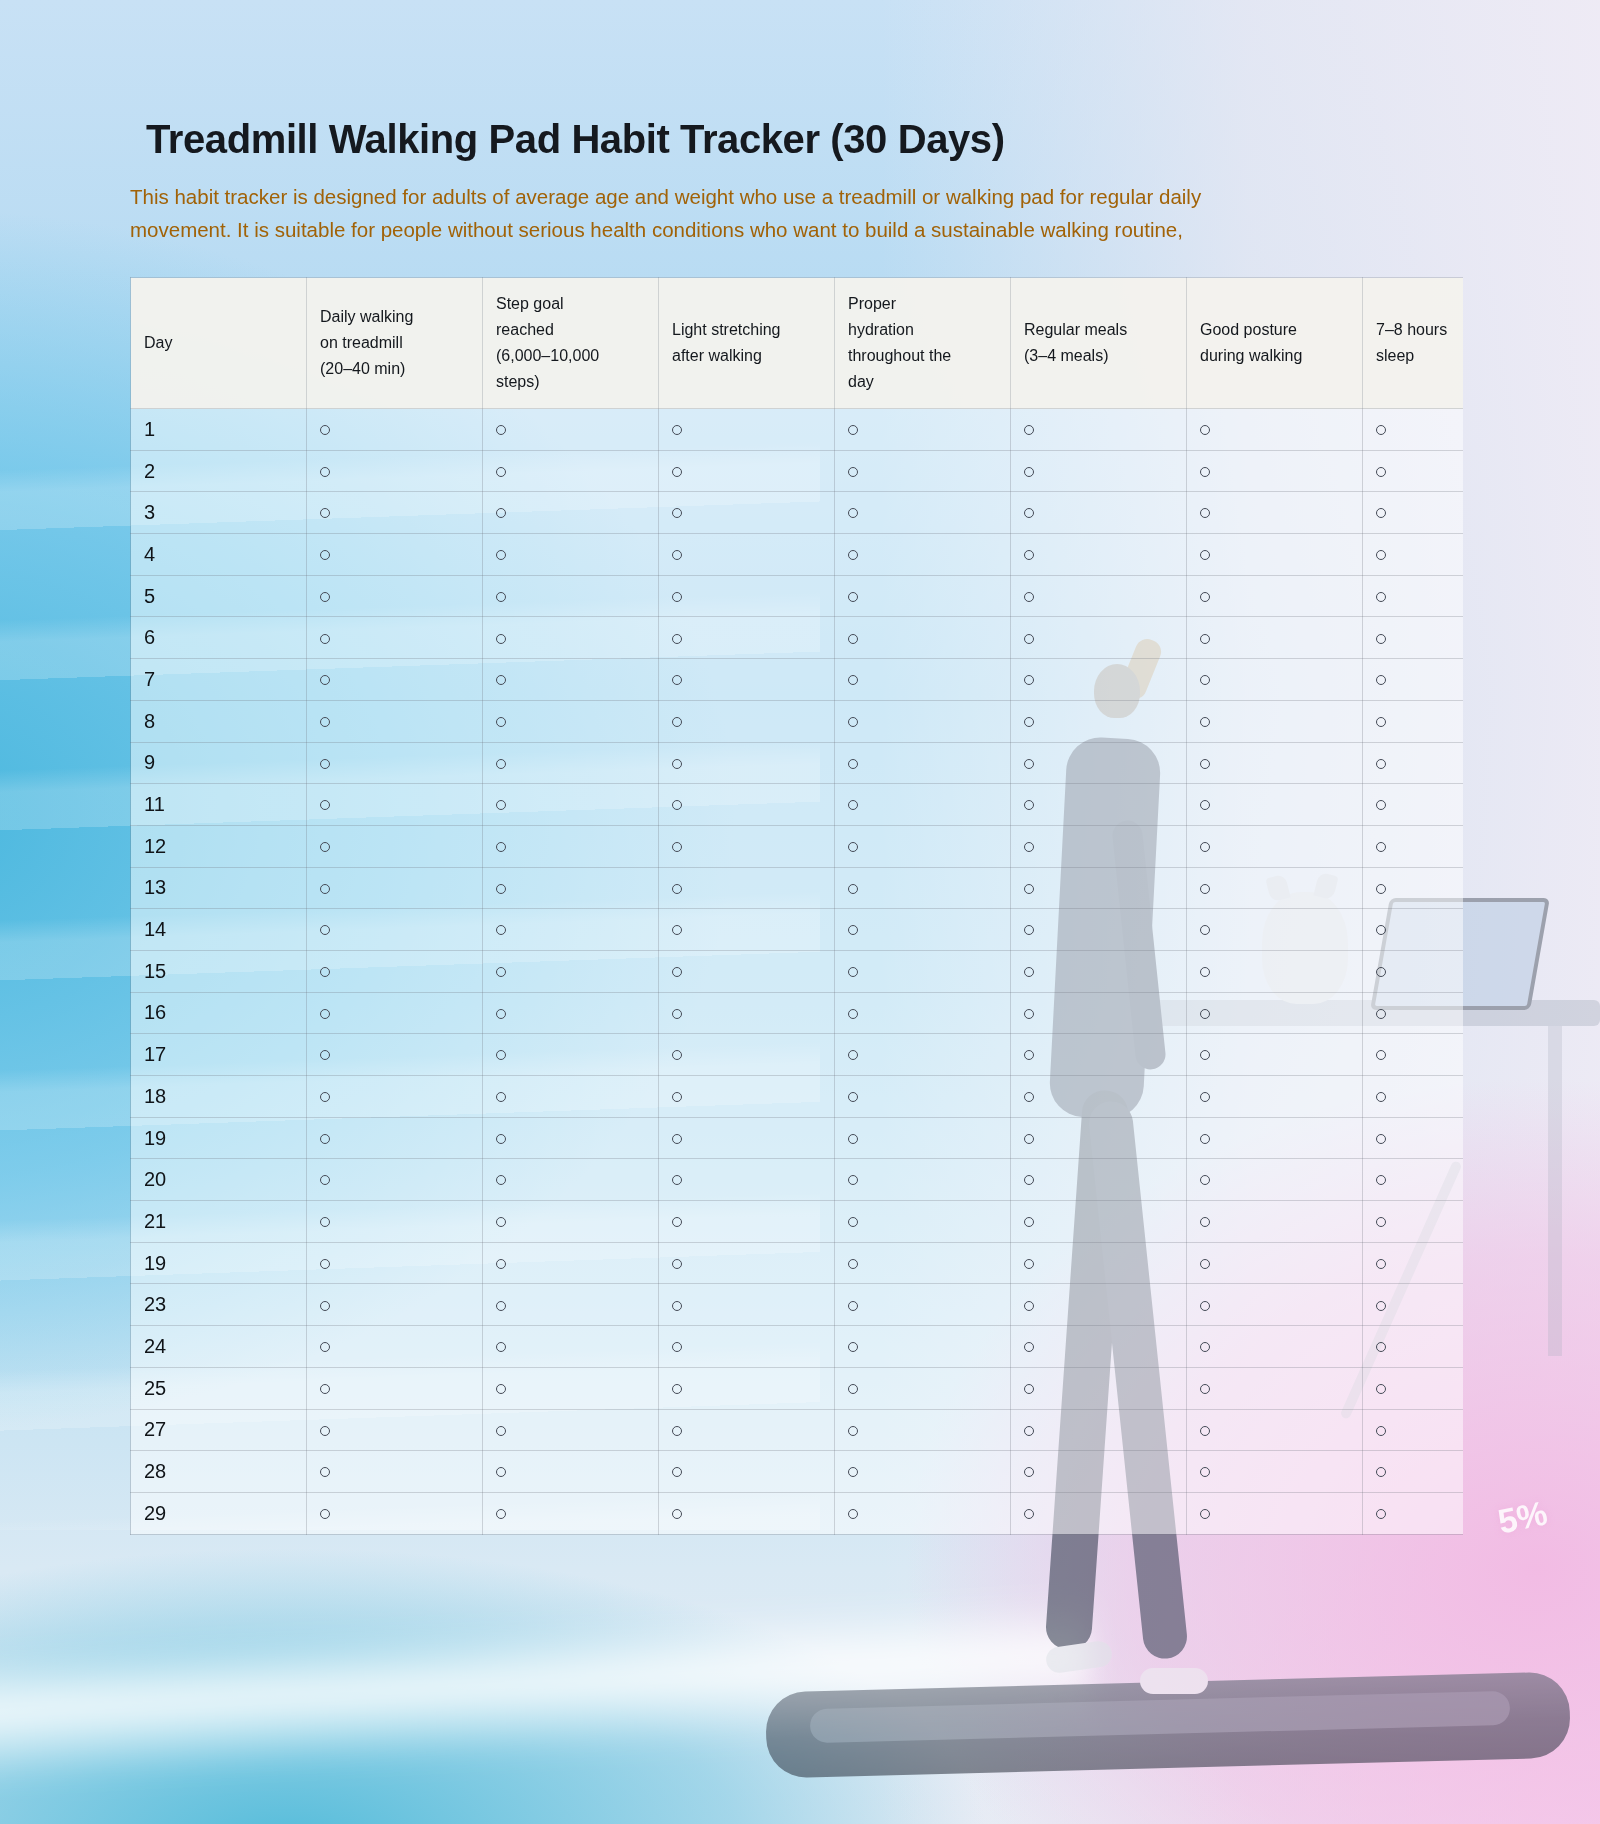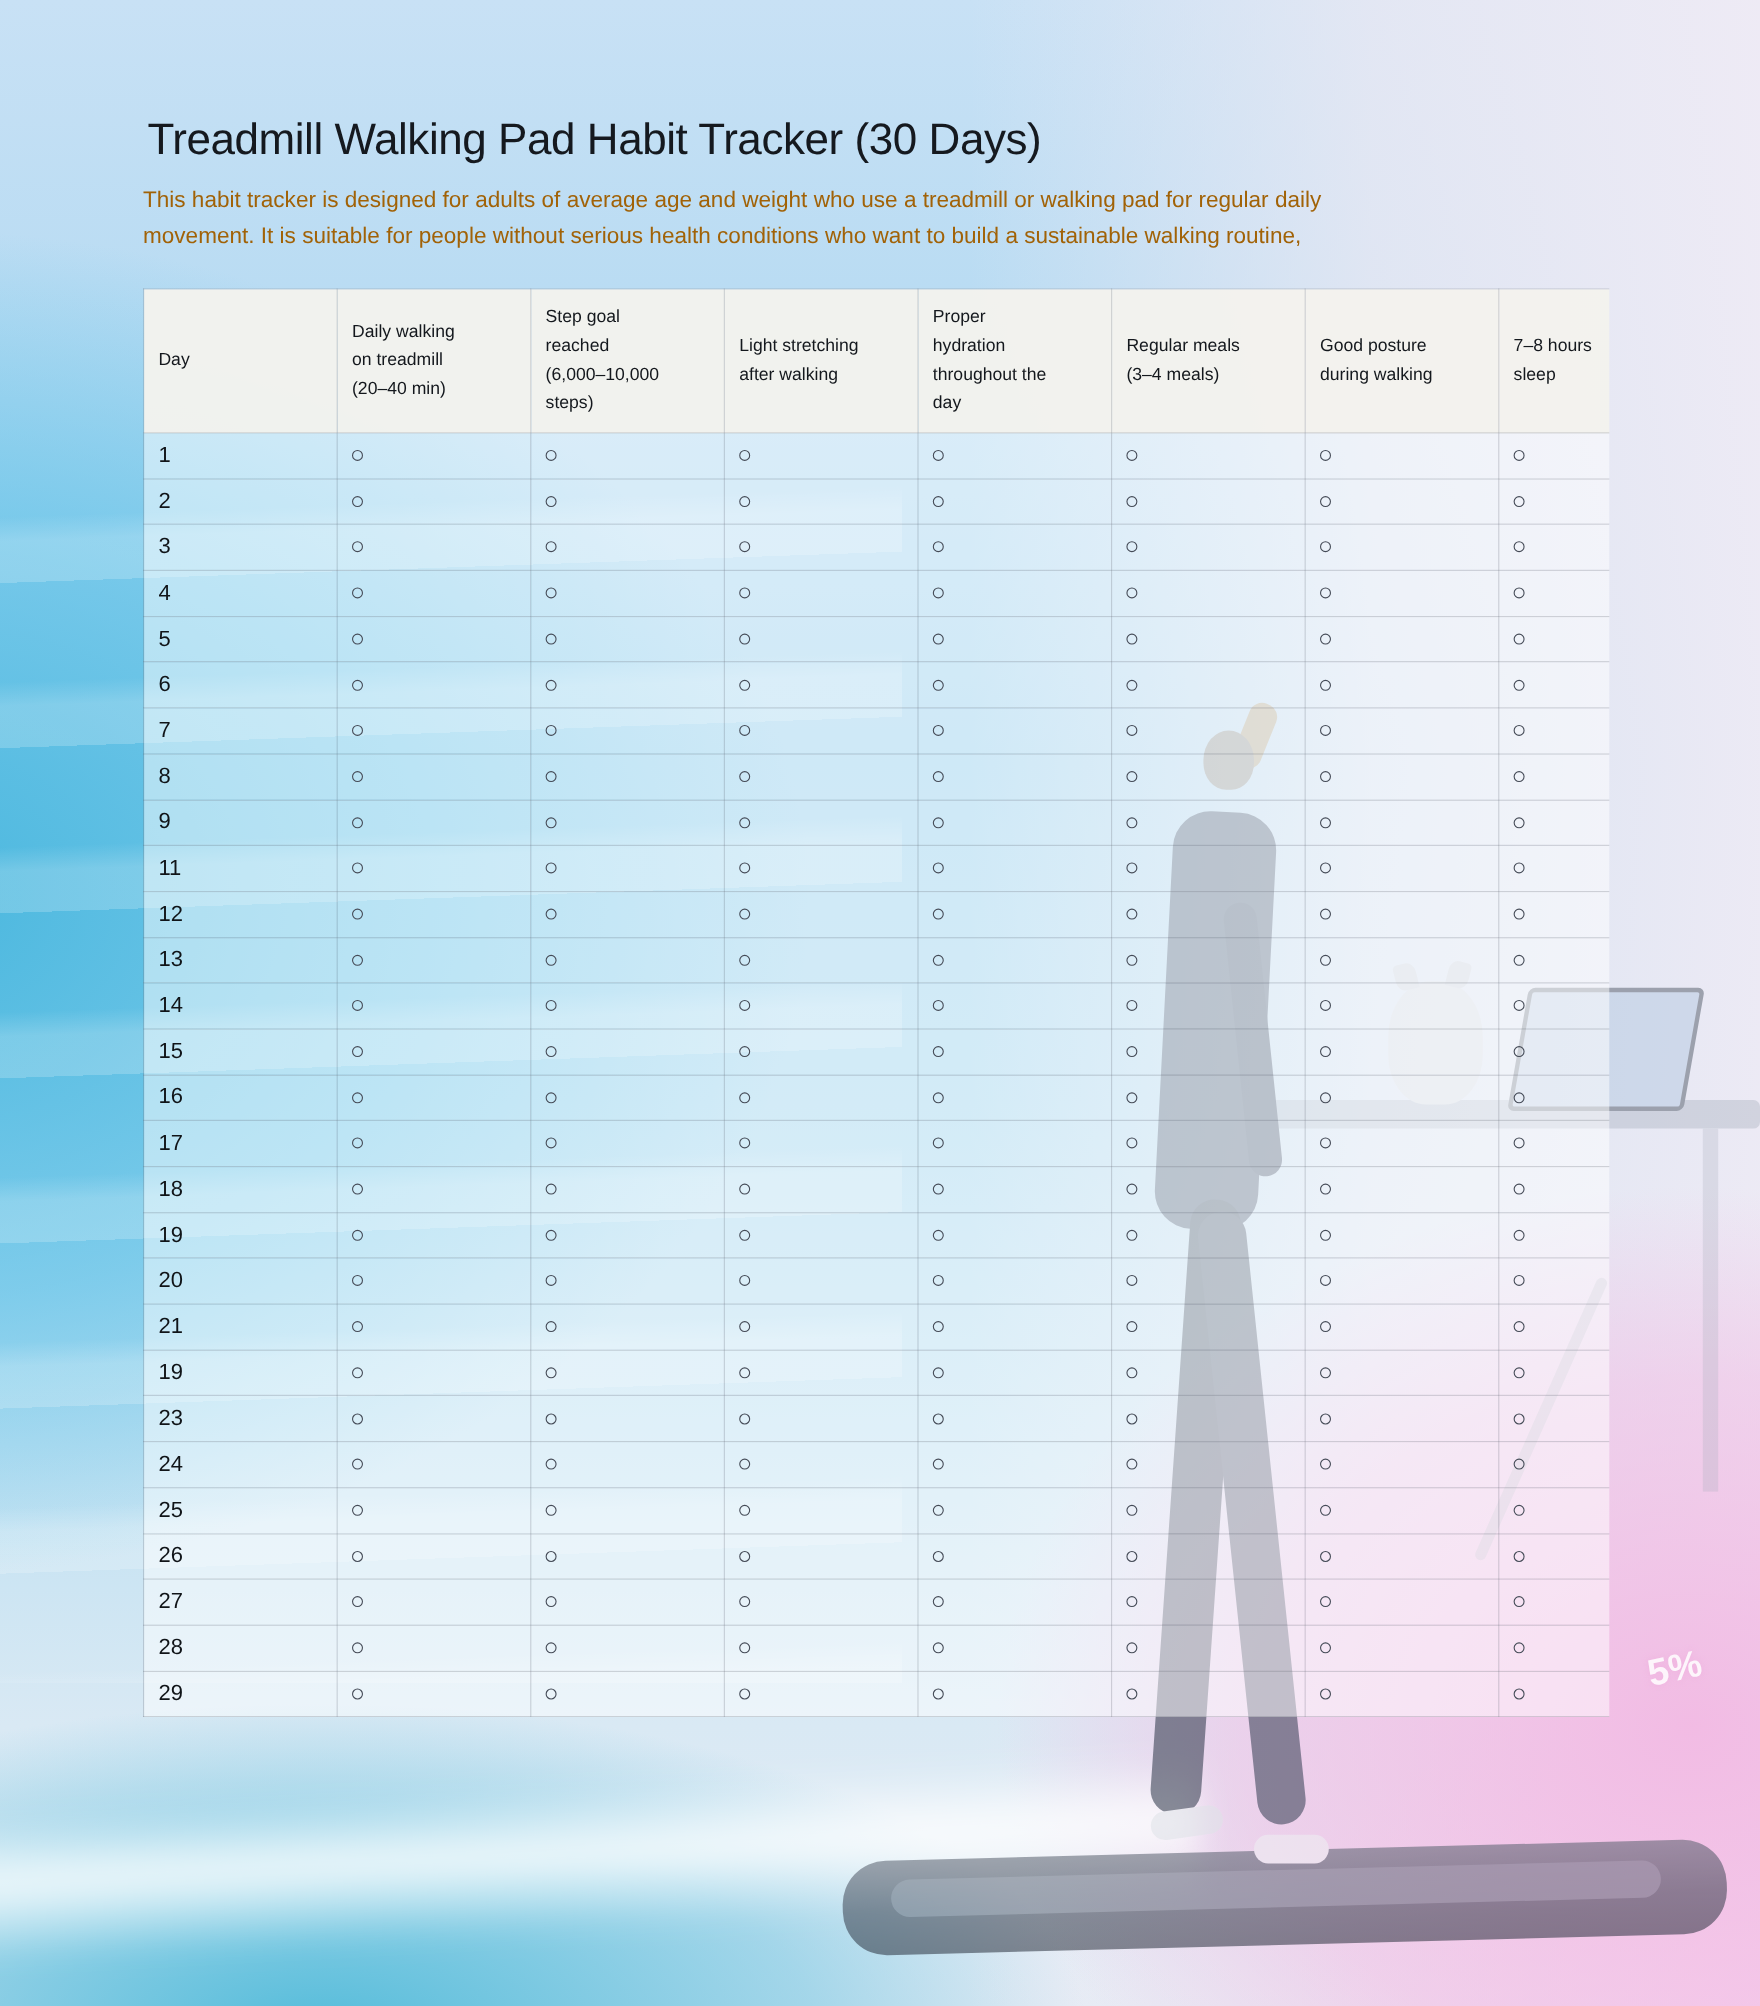--- a/index.html
+++ b/index.html
@@ -46,21 +46,21 @@
   .ph-ear1{left:1268px;top:876px;width:20px;height:24px;background:#cfd3da;transform:rotate(-14deg);border-radius:4px 40% 0 40%;}
   .ph-ear2{left:1316px;top:874px;width:20px;height:24px;background:#cfd3da;transform:rotate(14deg);border-radius:40% 4px 40% 0;}
   .ph-handle{left:1396px;top:1150px;width:10px;height:280px;border-radius:5px;background:#aab0bc;transform:rotate(24deg);opacity:0.6;}
   .artifact{
     position:absolute;left:1498px;top:1498px;z-index:0;
     font-size:34px;font-weight:bold;color:rgba(255,255,255,0.85);
     text-shadow:0 0 6px rgba(240,170,220,0.6);transform:rotate(-12deg);
   }
   
   main{position:absolute;left:130px;top:98px;width:1333px;z-index:1;}
-  h1{margin:4px;font-size:40px;line-height:50px;font-weight:400;color:#15191f;letter-spacing:-0.4px;}
+  h1{margin:16px;font-size:40px;line-height:50px;font-weight:700;color:#15191f;letter-spacing:-0.4px;}
   .desc{margin-top:13px;}
   .desc div{font-size:20.5px;line-height:33px;color:#a16207;white-space:nowrap;}
   .table-clip{margin-top:31px;width:1333px;overflow:hidden;}
   table{table-layout:fixed;width:1408px;border-collapse:collapse;}
   col{width:176px;}
   th{
     background:rgba(244,242,237,0.96);
     height:131px;box-sizing:border-box;
     vertical-align:middle;text-align:left;
     padding:8px 12px 8px 13px;
@@ -386,30 +386,20 @@
             <td class="day-cell">25</td>
             <td><span class="circle"></span></td>
             <td><span class="circle"></span></td>
             <td><span class="circle"></span></td>
             <td><span class="circle"></span></td>
             <td><span class="circle"></span></td>
             <td><span class="circle"></span></td>
             <td><span class="circle"></span></td>
           </tr>
           <tr>
-            <td class="day-cell">26</td>
-            <td><span class="circle"></span></td>
-            <td><span class="circle"></span></td>
-            <td><span class="circle"></span></td>
-            <td><span class="circle"></span></td>
-            <td><span class="circle"></span></td>
-            <td><span class="circle"></span></td>
-            <td><span class="circle"></span></td>
-          </tr>
-          <tr>
             <td class="day-cell">27</td>
             <td><span class="circle"></span></td>
             <td><span class="circle"></span></td>
             <td><span class="circle"></span></td>
             <td><span class="circle"></span></td>
             <td><span class="circle"></span></td>
             <td><span class="circle"></span></td>
             <td><span class="circle"></span></td>
           </tr>
           <tr>

